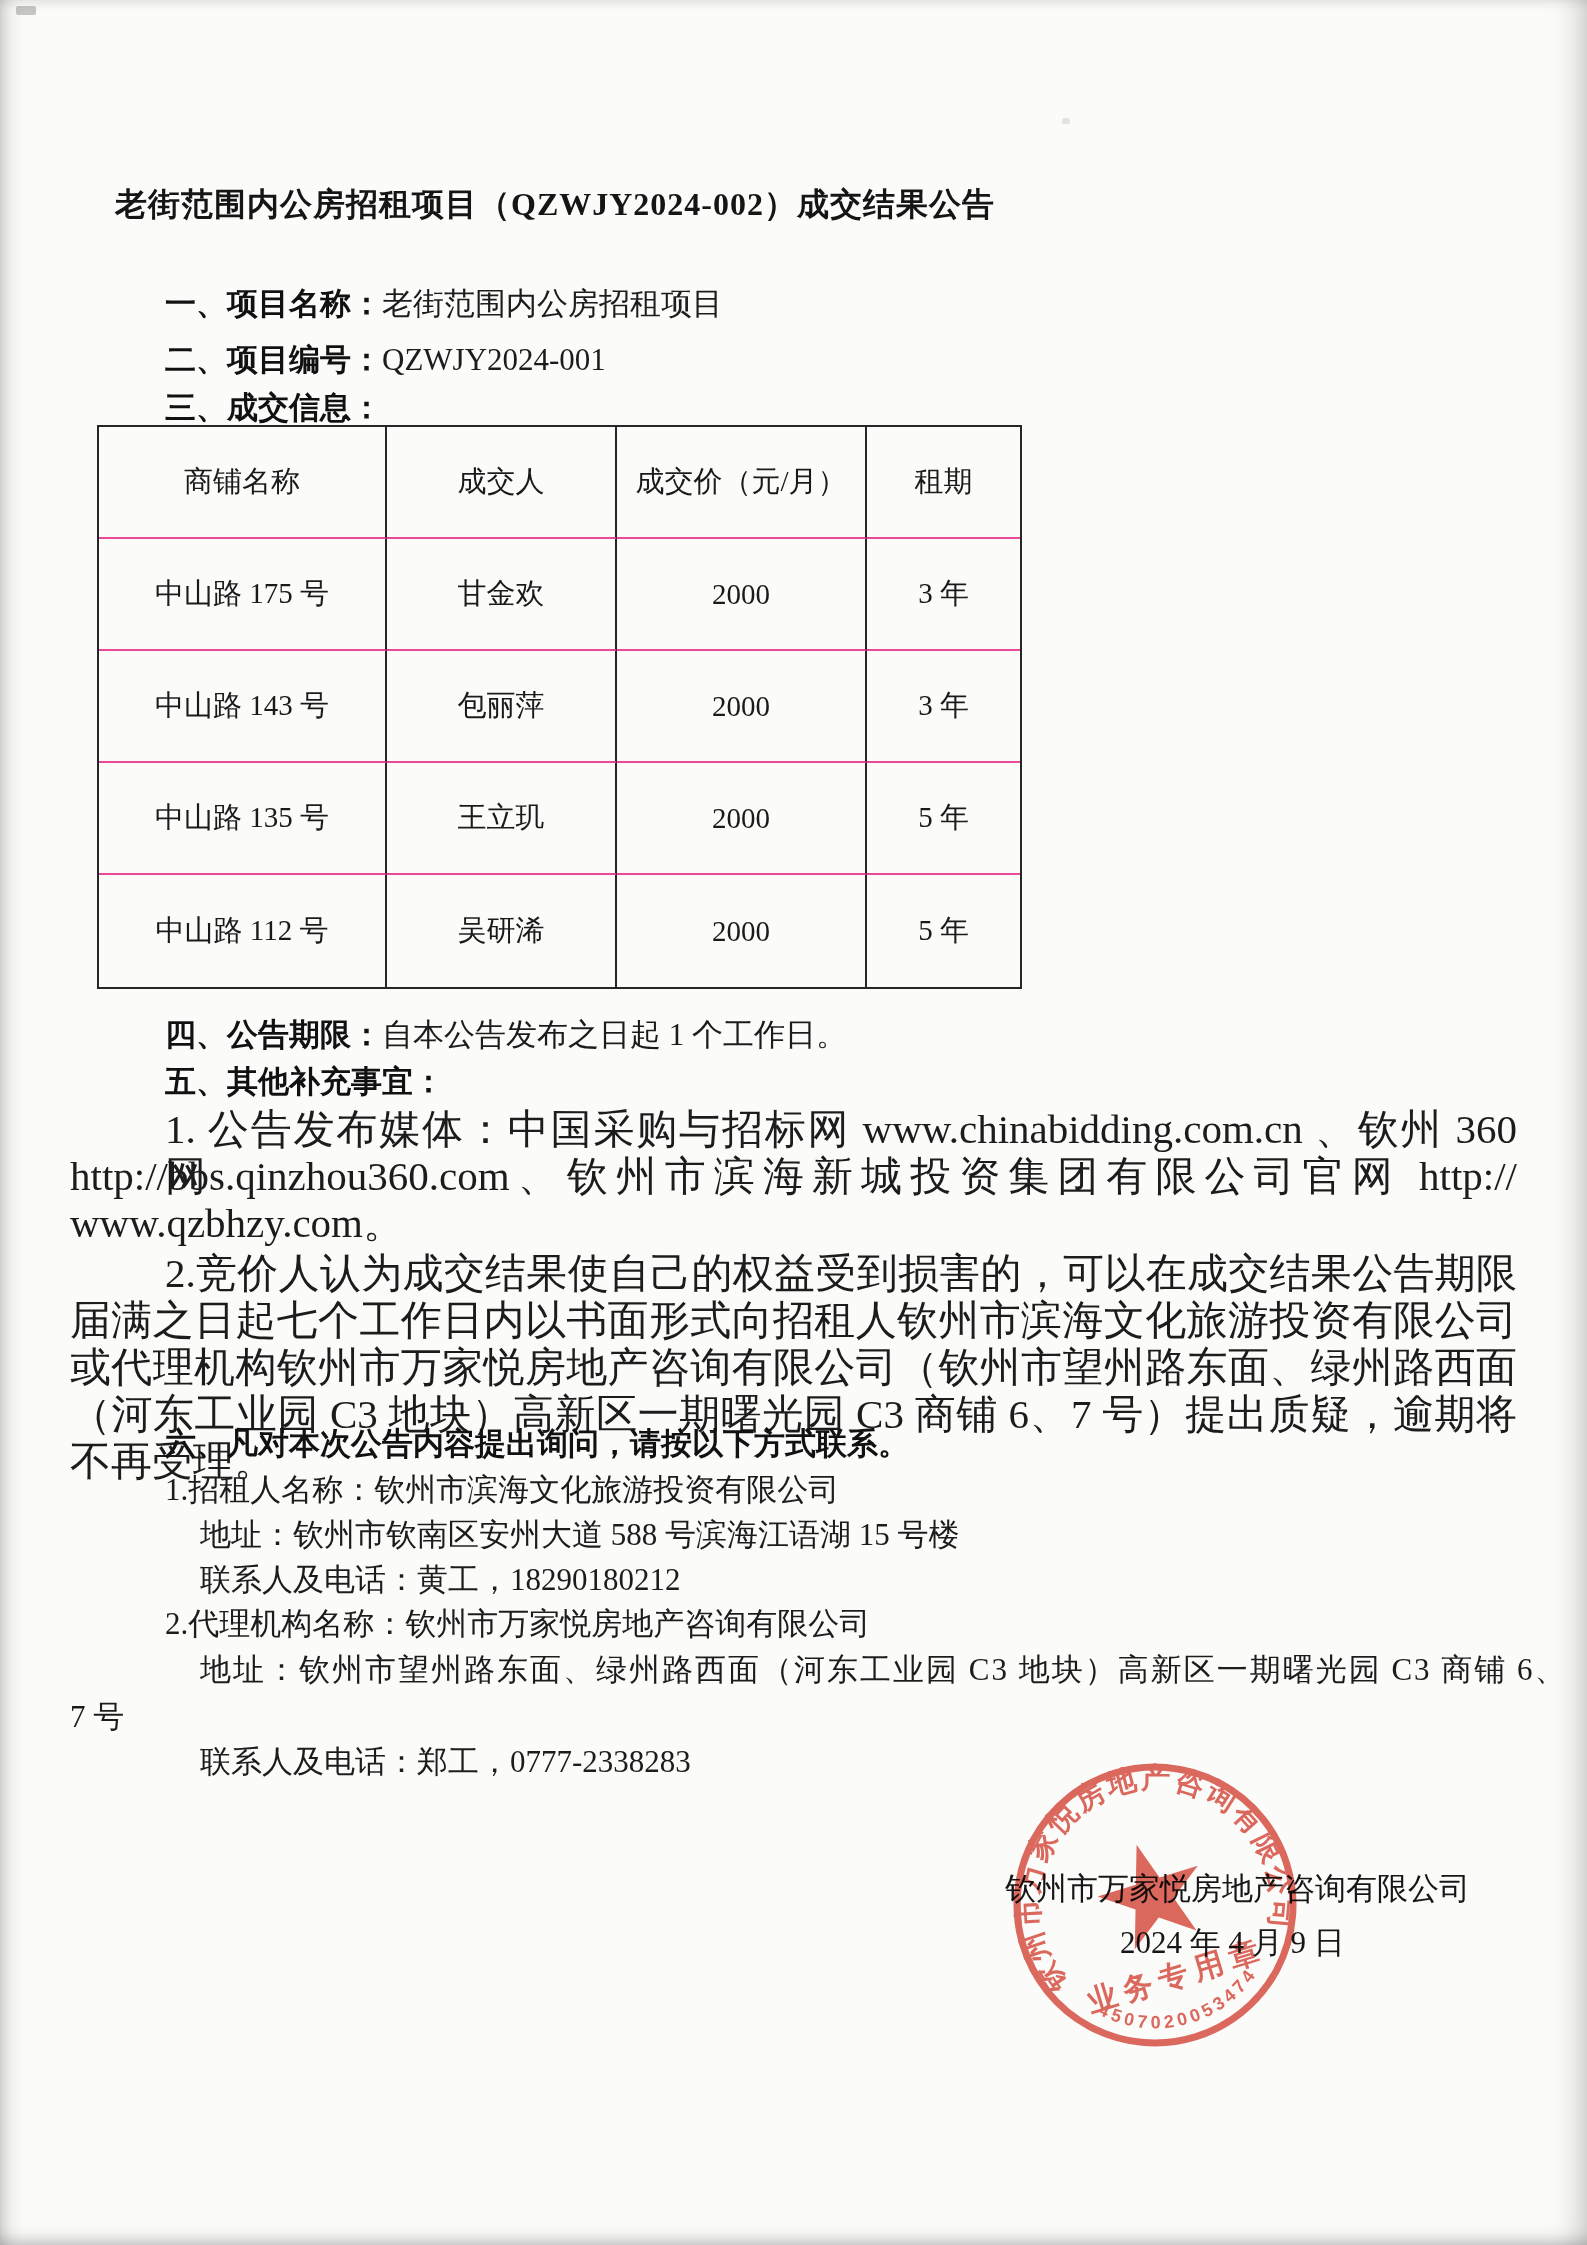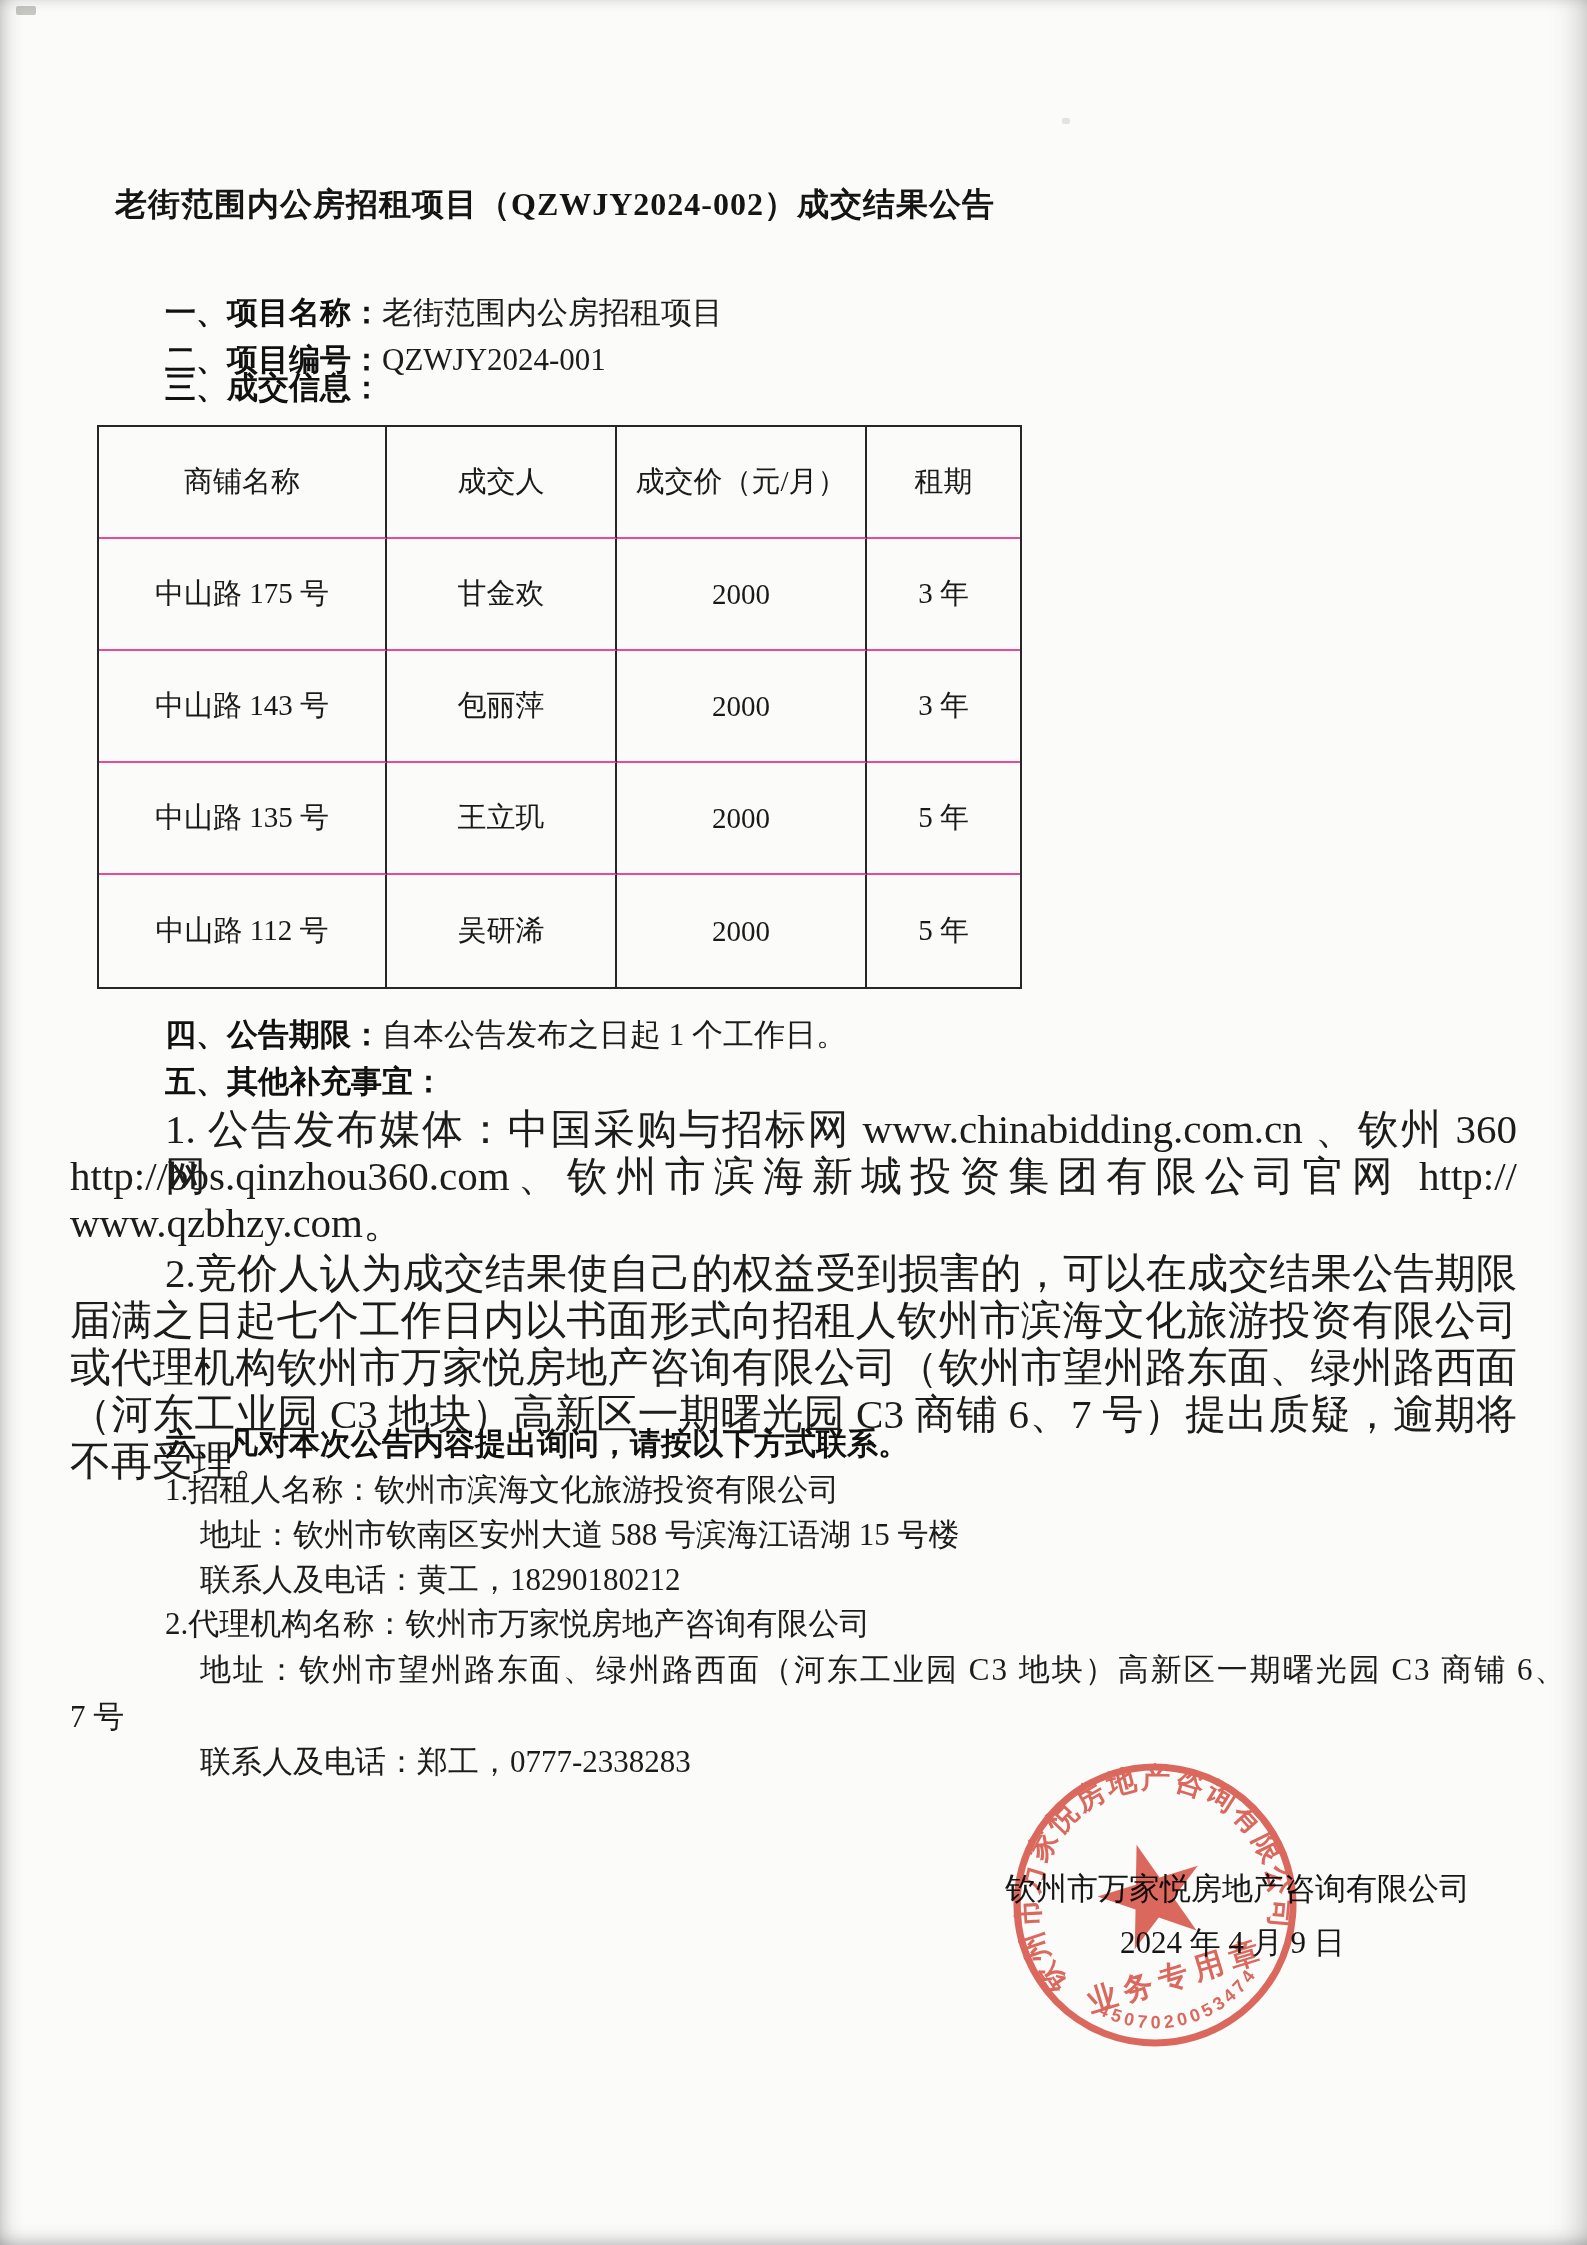--- a/index.html
+++ b/index.html
@@ -61,27 +61,27 @@
 </style>
 </head>
 <body>
 
 <div class="page-shadow"></div>
 <div class="speck" style="left:16px;top:6px;width:20px;height:9px;"></div>
 <div class="speck" style="left:1062px;top:118px;width:8px;height:6px;opacity:.25;"></div>
 
 <div class="doc-title">老街范围内公房招租项目（QZWJY2024-002）成交结果公告</div>
 
-<div class="line" style="top:293px;">
+<div class="line" style="top:284px;">
   <b>一、项目名称：</b><span>老街范围内公房招租项目</span>
 </div>
 <div class="line" style="top:340px;">
   <b>二、项目编号：</b><span>QZWJY2024-001</span>
 </div>
-<div class="line" style="top:368px;">
+<div class="line" style="top:388px;">
   <b>三、成交信息：</b>
 </div>
 
 <div class="tbl">
   <div class="cell">商铺名称</div>
   <div class="cell">成交人</div>
   <div class="cell">成交价（元/月）</div>
   <div class="cell">租期</div>
 
   <div class="cell">中山路 175 号</div>

